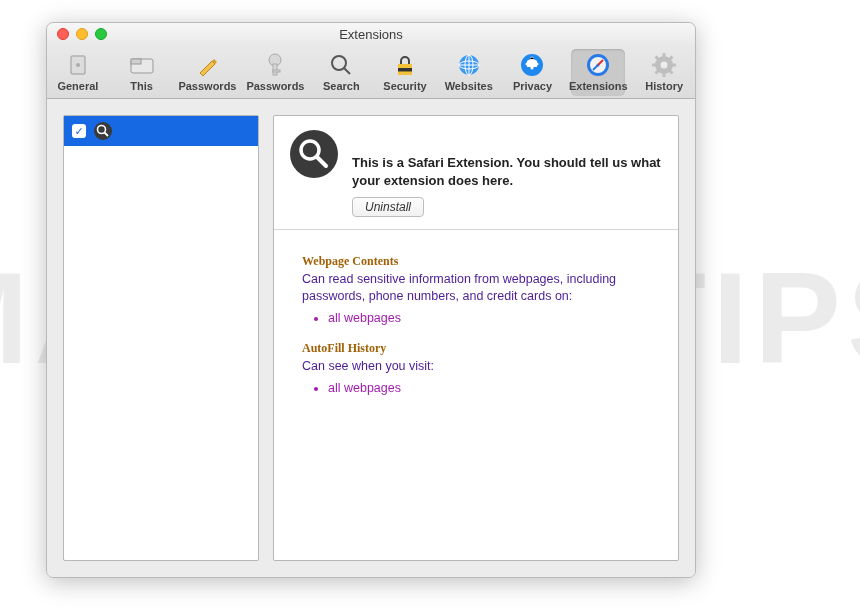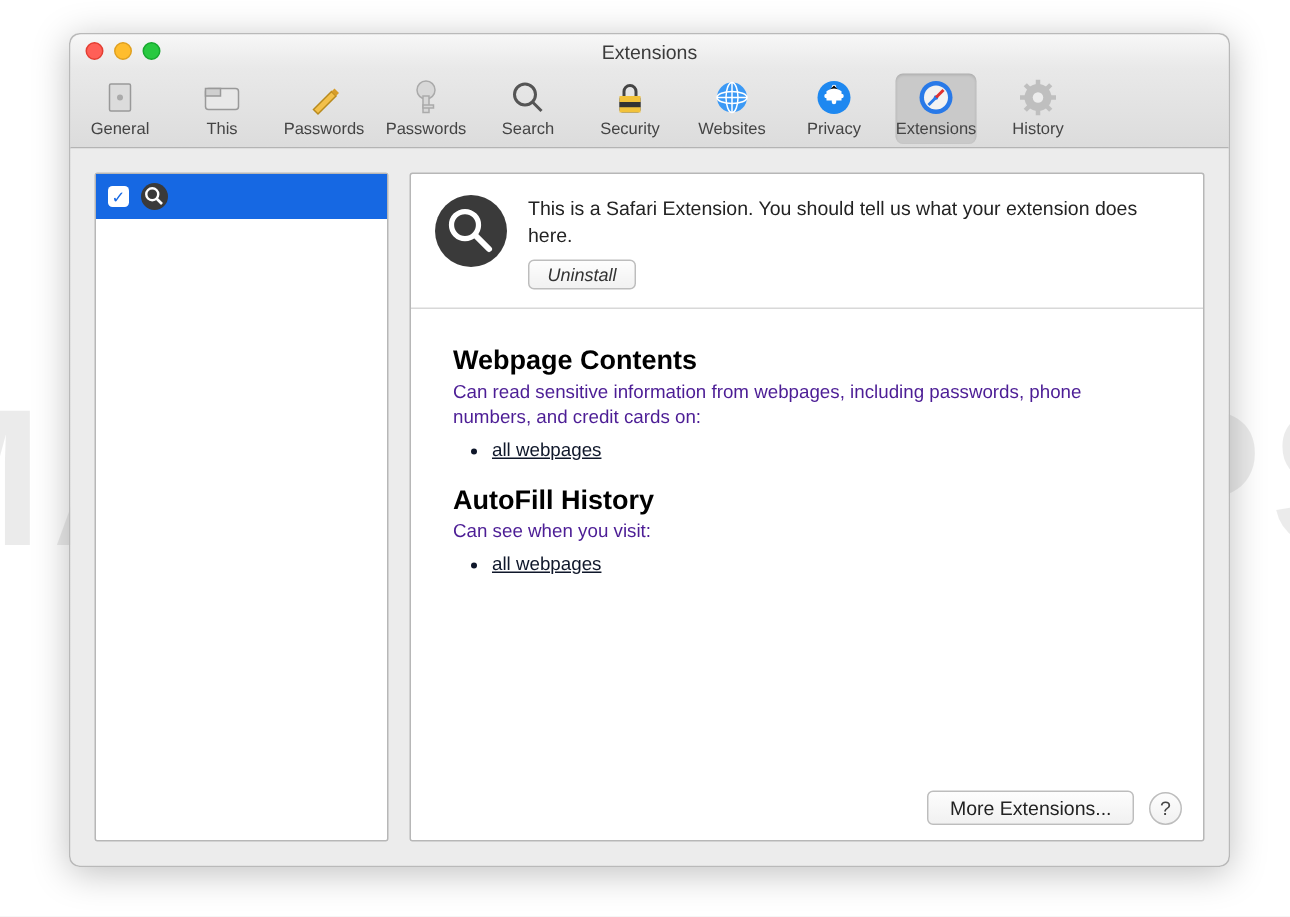--- a/index.html
+++ b/index.html
@@ -22,21 +22,21 @@
     letter-spacing: 6px;
     color: rgba(0,0,0,0.08);
     white-space: nowrap;
     pointer-events: none;
     z-index: 0;
   }
   .window {
     position: absolute;
     left: 46px;
     top: 22px;
-    width: 774px;
+    width: 650px;
     height: 556px;
     background: linear-gradient(#ececec, #ececec);
     border: 1px solid #b9b9b9;
     border-radius: 7px;
     box-shadow: 0 4px 24px rgba(0,0,0,0.25);
     z-index: 2;
     display: flex;
     flex-direction: column;
   }
   .titlebar {
@@ -56,20 +56,21 @@
   .win-title {
     position:absolute; left:0; right:0; text-align:center;
     font-size:13px; color:#3b3b3b;
   }
   .toolbar {
     display:flex;
     padding: 4px 6px 2px 6px;
     gap: 14px;
     background: linear-gradient(#e9e9e9,#dcdcdc);
     border-bottom:1px solid #b4b4b4;
+    font-weight:bold;
   }
   .toolbar .tb {
     width: 54px;
     display:flex; flex-direction:column; align-items:center;
     padding: 2px 0 4px 0;
     border-radius:5px;
     cursor:default;
   }
   .toolbar .tb.selected {
     background: #c9c9c9;
@@ -118,39 +119,39 @@
   .detail-head {
     display:flex; padding:14px 16px 12px 16px; gap:14px;
     border-bottom:1px solid #d8d8d8;
   }
   .big-icon {
     width:48px; height:48px; min-width:48px; border-radius:50%;
     background:#3a3a3a;
     display:flex; align-items:center; justify-content:center;
   }
   .desc-col { flex:1; }
-  .desc-text { font-size:13px; color:#232323; font-weight:400; line-height:1.35; }
+  .desc-text { font-size:13px; color:#232323; font-weight:700; line-height:1.35;margin-top:24px; }
   .uninstall-btn {
     margin-top:8px;
     font-size:12px; padding:2px 12px;
     border:1px solid #bdbdbd; border-radius:4px;
     background:linear-gradient(#fdfdfd,#f1f1f1);
     color:#333;
     font-style:italic;
   }
   .perms {
     padding: 24px 28px 10px 28px;
     font-size:13px;
     color:#2c2c2c;
     flex:1;
   }
-  .perms h4 { font-size:18px; font-weight:700; margin-bottom:2px; color:#000000;}
+  .perms h4 { font-size:12px; font-weight:700; margin-bottom:2px; color:#a16207;font-family:Liberation Serif, serif;}
   .perms .sub { color:#4c1d95; font-size:12.5px; margin-bottom:6px; line-height:1.35;}
   .perms ul { margin:0 0 16px 26px; }
-  .perms li { font-size:12.5px; color:#0f172a;text-decoration:underline; }
+  .perms li { font-size:12.5px; color:#a21caf; }
   .footer {
     display:flex; justify-content:flex-end; align-items:center; gap:10px;
     padding:10px 14px;
   }
   .more-btn {
     font-size:13px; padding:3px 14px;
     border:1px solid #bdbdbd; border-radius:4px;
     background:linear-gradient(#fdfdfd,#f1f1f1);
     color:#222;
   }
@@ -343,22 +344,18 @@
           <li>all webpages</li>
         </ul>
 
         <h4>AutoFill History</h4>
         <div class="sub">Can see when you visit:</div>
         <ul>
           <li>all webpages</li>
         </ul>
       </div>
 
-      <div class="footer">
-        <button class="more-btn">More Extensions...</button>
-        <button class="help-btn">?</button>
-      </div>
 
     </div>
 
   </div>
 
 </div>
 
 </body></html>

